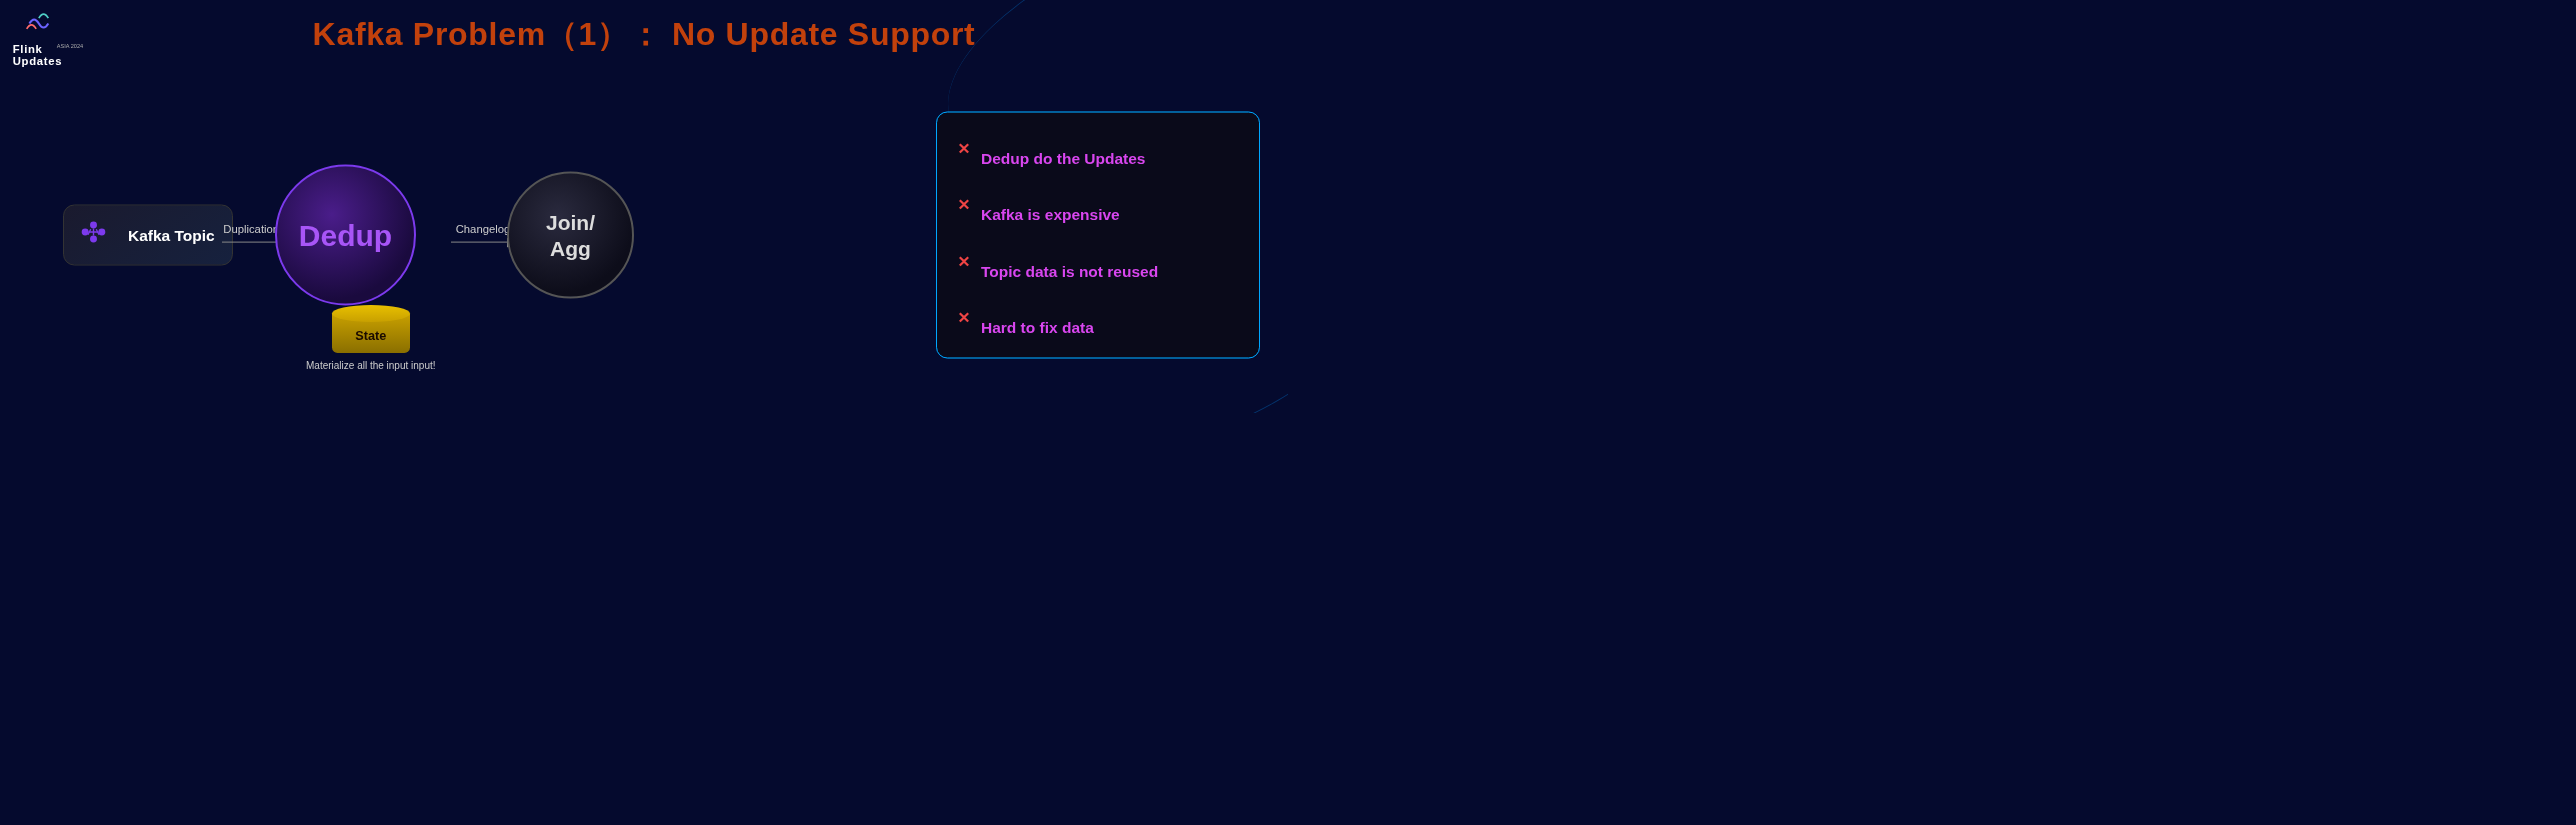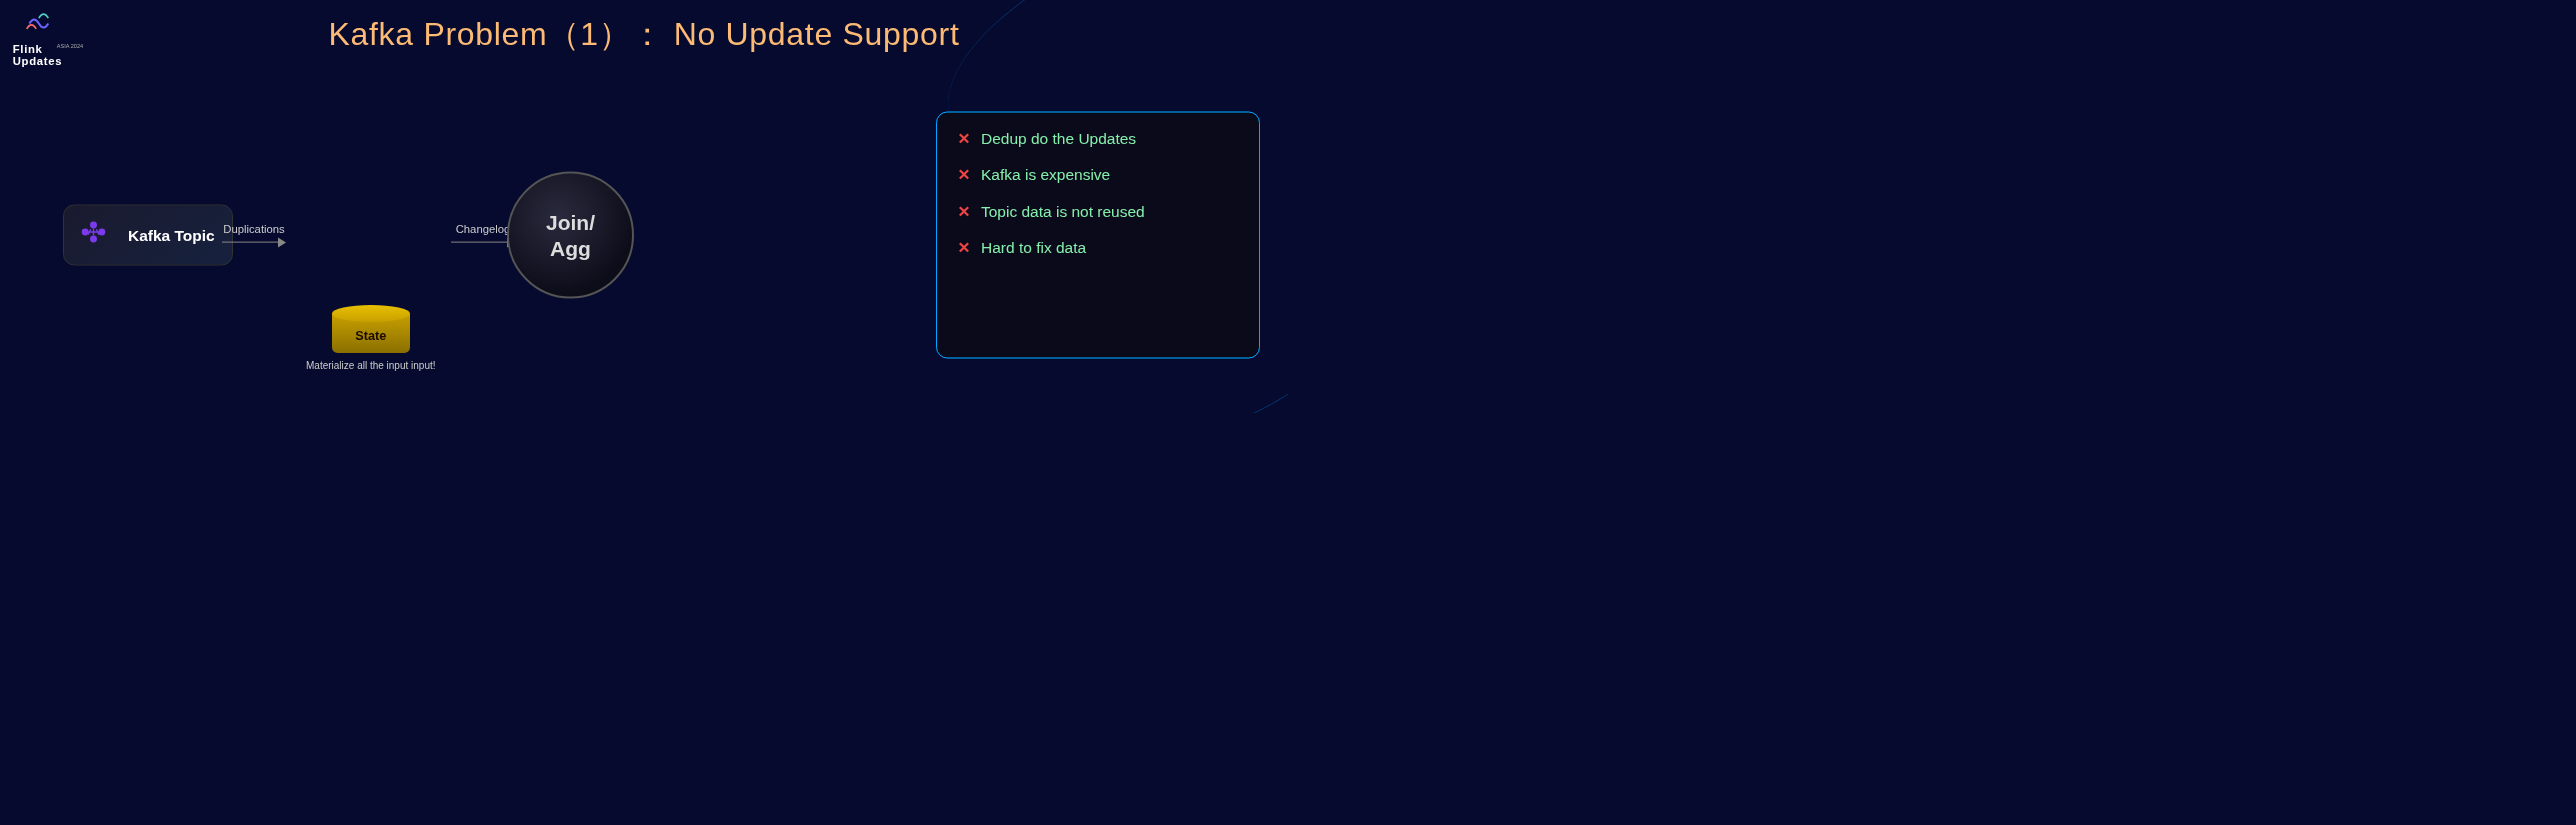--- a/index.html
+++ b/index.html
@@ -88,23 +88,23 @@
       top: 0;
       right: -21px;
     }
 
     
     .title {
       position: absolute;
       top: 12.7px;
       left: 50%;
       transform: translateX(-50%);
-      color: #fdba74;
+      color: #c2410c;
       font-size: 32px;
-      font-weight: 400;
+      font-weight: 700;
       white-space: nowrap;
       letter-spacing: 0.7px;
     }
 
     
     .main-content {
       position: absolute;
       top: 78px;
       left: 42px;
       right: 28px;
@@ -333,23 +333,24 @@
     .x-mark {
       color: #ef4444;
       font-size: 15.5px;
       font-weight: 900;
       flex-shrink: 0;
       width: 14px;
       text-align: center;
     }
 
     .info-text {
-      color: #86efac;
+      color: #d946ef;
       font-size: 15.5px;
-      font-weight: 400;
+      font-weight: 700;
+      margin-top: 20px;
     }
 
     
     .info-box::before {
       content: '';
       position: absolute;
       top: -1.4px; left: -1.4px; right: -1.4px; bottom: -1.4px;
       border-radius: 11.3px;
       border: 0.7px solid rgba(0, 150, 255, 0.2);
       pointer-events: none;
@@ -401,20 +402,23 @@
     </div>
 
     <div class="arrow-container arrow1">
       <span class="arrow-label">Duplications</span>
       <div class="arrow-line">
         <div class="arrow-shaft"></div>
         <div class="arrow-head"></div>
       </div>
     </div>
 
+    <div class="dedup-circle">
+      <span class="dedup-label">Dedup</span>
+    </div>
 
     <div class="arrow-container arrow2">
       <span class="arrow-label">Changelog</span>
       <div class="arrow-line">
         <div class="arrow-shaft"></div>
         <div class="arrow-head"></div>
       </div>
     </div>
 
     <div class="state-container">

